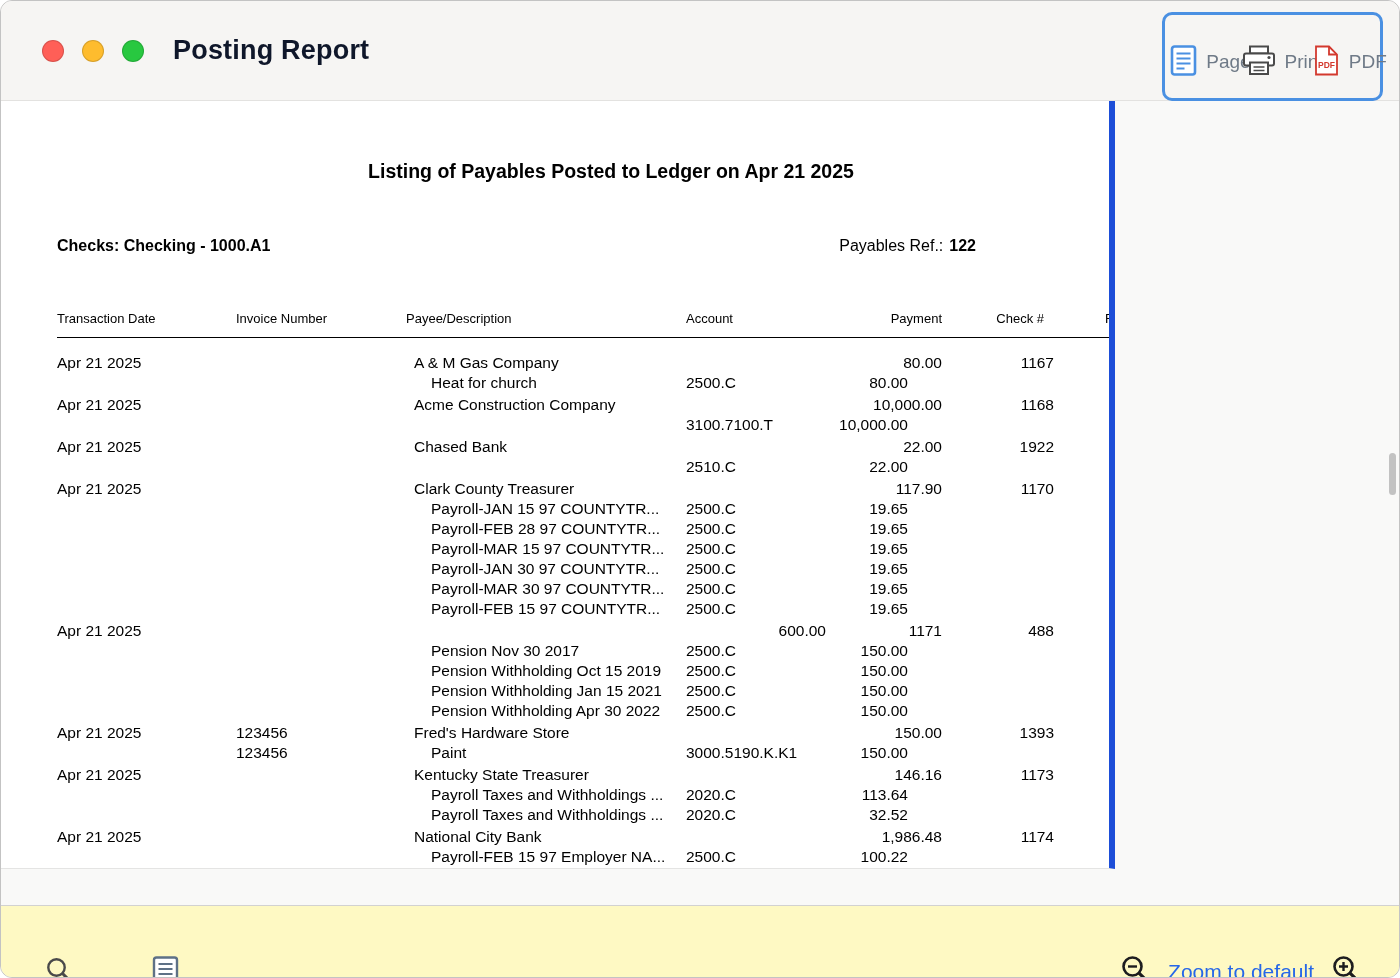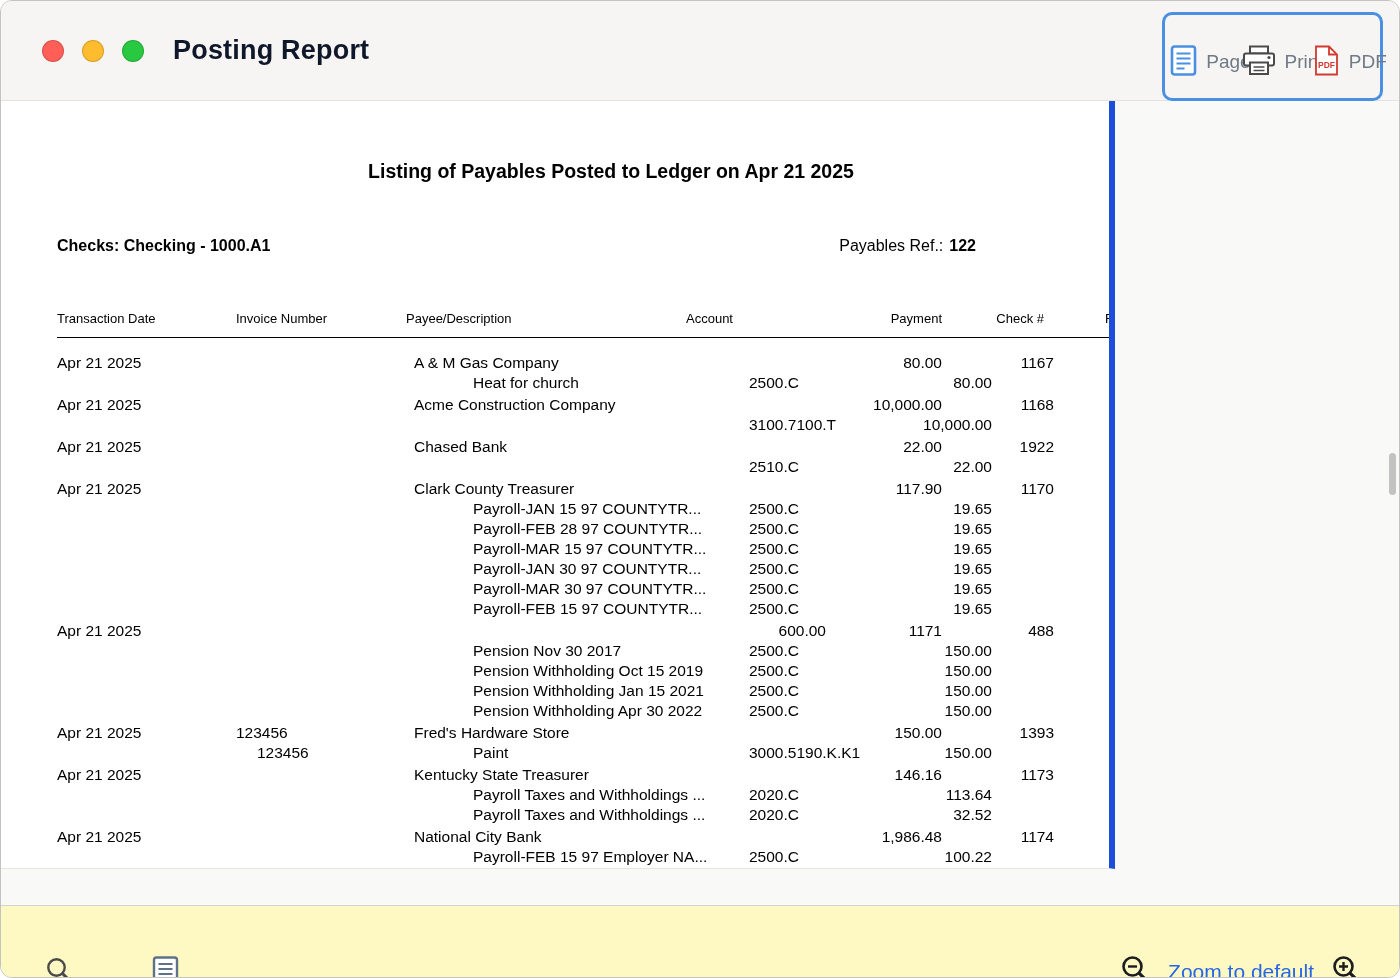--- a/index.html
+++ b/index.html
@@ -102,21 +102,21 @@
   .trow > div { overflow: hidden; }
   .thead {
     margin-top: 52px;
     font-size: 13px;
     height: 29px;
     padding-bottom: 9px;
     border-bottom: 1px solid #000;
   }
   .rows-host { padding-top: 13px; }
   .trow.master { font-weight: 400; margin-top: 2px; }
-  .trow.detail { font-weight: 400; gap: 21px; }
+  .trow.detail { font-weight: 400; }
 
   .col-invoice { padding-left: 6px; }
   .col-payee   { padding-left: 16px; }
   .thead .col-payee  { padding-left: 8px; }
   .detail .col-payee { padding-left: 33px; }
   .col-account { padding-left: 8px; }
   .col-payment { text-align: right; }
   .detail .col-payment { padding-right: 34px; }
   .col-check { text-align: right; }
   .thead .col-check { padding-right: 10px; }

